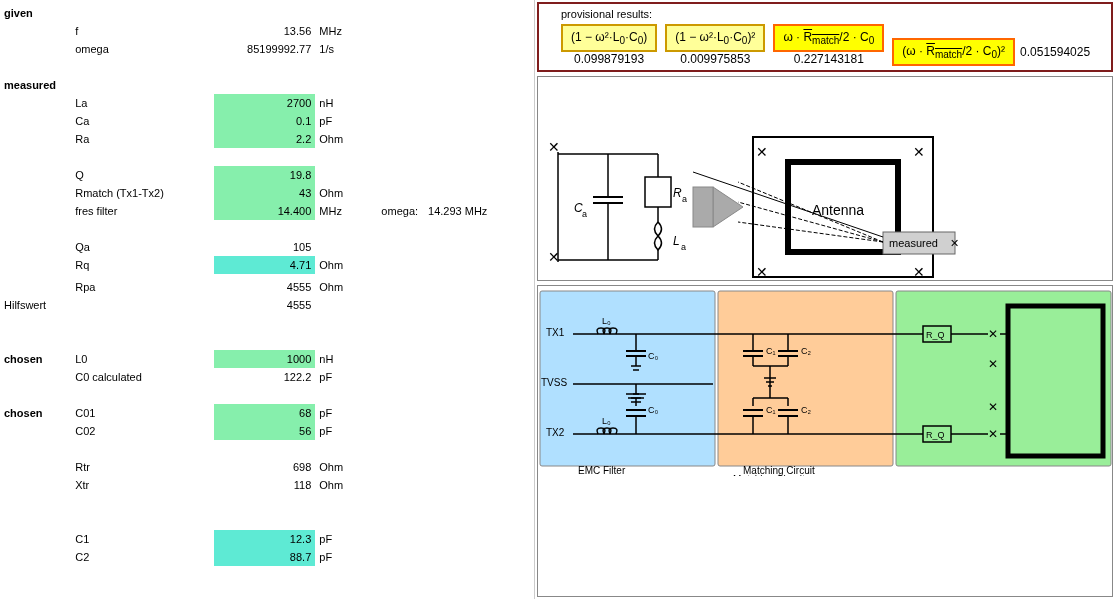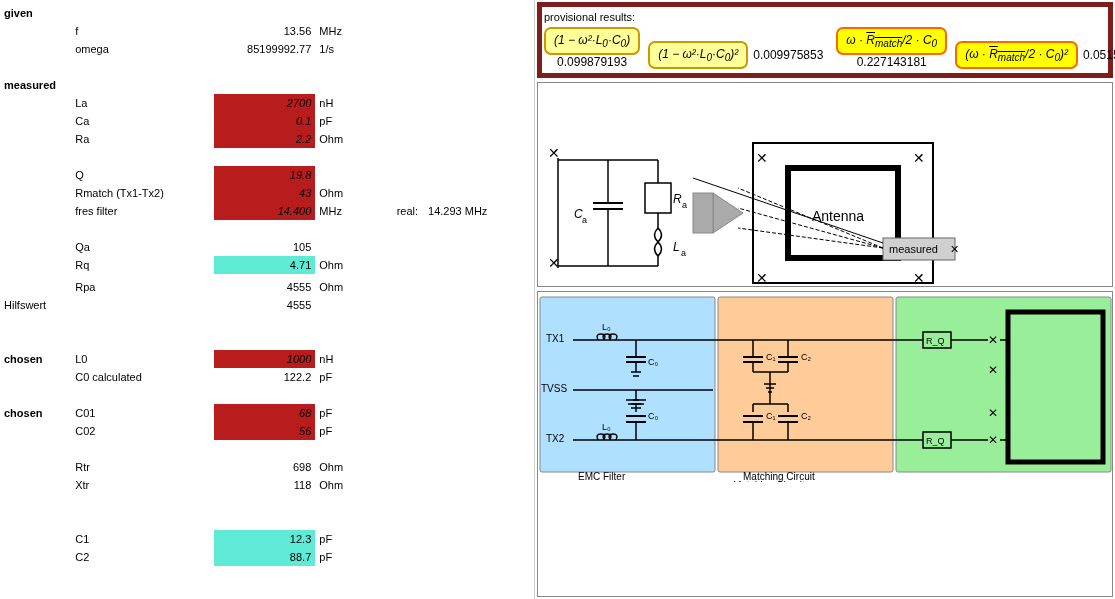--- a/index.html
+++ b/index.html
@@ -37,41 +37,40 @@
     }
     table.data-table td {
       padding: 1px 4px;
       height: 18px;
       font-size: 11px;
     }
     .cell-label { color: #000; }
     .cell-section { font-weight: bold; color: #000; }
     .cell-value { text-align: right; }
     .cell-unit { text-align: left; }
-    .green-bg { background-color: #b91c1c; font-style: italic; }
+    .green-bg { background-color: #86efac; }
     .orange-bg { background-color: #5eead4; }
     .empty-row { height: 8px; }
 
     
     .formula-section {
-      border: 5px solid #7f1d1d;
-      padding: 4px 2px;
+      border: 2px solid #7f1d1d;
+      padding: 4px 22px;
       background: #fff;
       margin: 2px;
     }
     .formula-label {
       font-size: 11px;
       margin-bottom: 4px;
     }
     .formula-box {
       background: #FFFF99;
       border: 2px solid #FF9900;
-      border-radius: 7px;
+      border-radius: 0;
       padding: 4px 8px;
-      font-style: italic;
       font-size: 12px;
       white-space: nowrap;
     }
     .formula-value {
       text-align: center;
       font-size: 12px;
       min-width: 80px;
     }
 
     
@@ -191,21 +190,21 @@
           <td class="cell-value green-bg">43</td>
           <td class="cell-unit">Ohm</td>
           <td></td>
             <td></td>
         </tr>
         <tr>
           <td></td>
           <td class="cell-label">fres filter</td>
           <td class="cell-value green-bg">14.400</td>
           <td class="cell-unit">MHz</td>
-          <td class="cell-label" style="text-align:right;">real:</td>
+          <td class="cell-label" style="text-align:right;">omega:</td>
           <td class="cell-label" style="padding-left:6px;">14.293 MHz</td>
         </tr>
 
         <tr>
             <td colspan="6" class="empty-row"></td>
           </tr>
 
         <tr>
           <td></td>
           <td class="cell-label">Qa</td>
@@ -341,21 +340,21 @@
       <div class="formula-label">provisional results:</div>
       <div style="display:flex; align-items:flex-end; gap:8px;">
 
         <div style="display:flex;flex-direction:column;align-items:center;">
           <div class="formula-box" style="background:#FFFF99; border:2px solid #CC9900;">
             (1 − ω²·L<sub>0</sub>·C<sub>0</sub>)
           </div>
           <div class="formula-value">0.099879193</div>
         </div>
 
-        <div style="display:flex;flex-direction:row;align-items:center;">
+        <div style="display:flex;flex-direction:column;align-items:center;">
           <div class="formula-box" style="background:#FFFF99; border:2px solid #CC9900;">
             (1 − ω²·L<sub>0</sub>·C<sub>0</sub>)²
           </div>
           <div class="formula-value">0.009975853</div>
         </div>
 
         <div style="display:flex;flex-direction:column;align-items:center;">
           <div class="formula-box" style="background:#FFFF00; border:2px solid #FF6600;">
             ω · <span style="text-decoration:overline;">R<sub>match</sub></span>/2 · C<sub>0</sub>
           </div>

